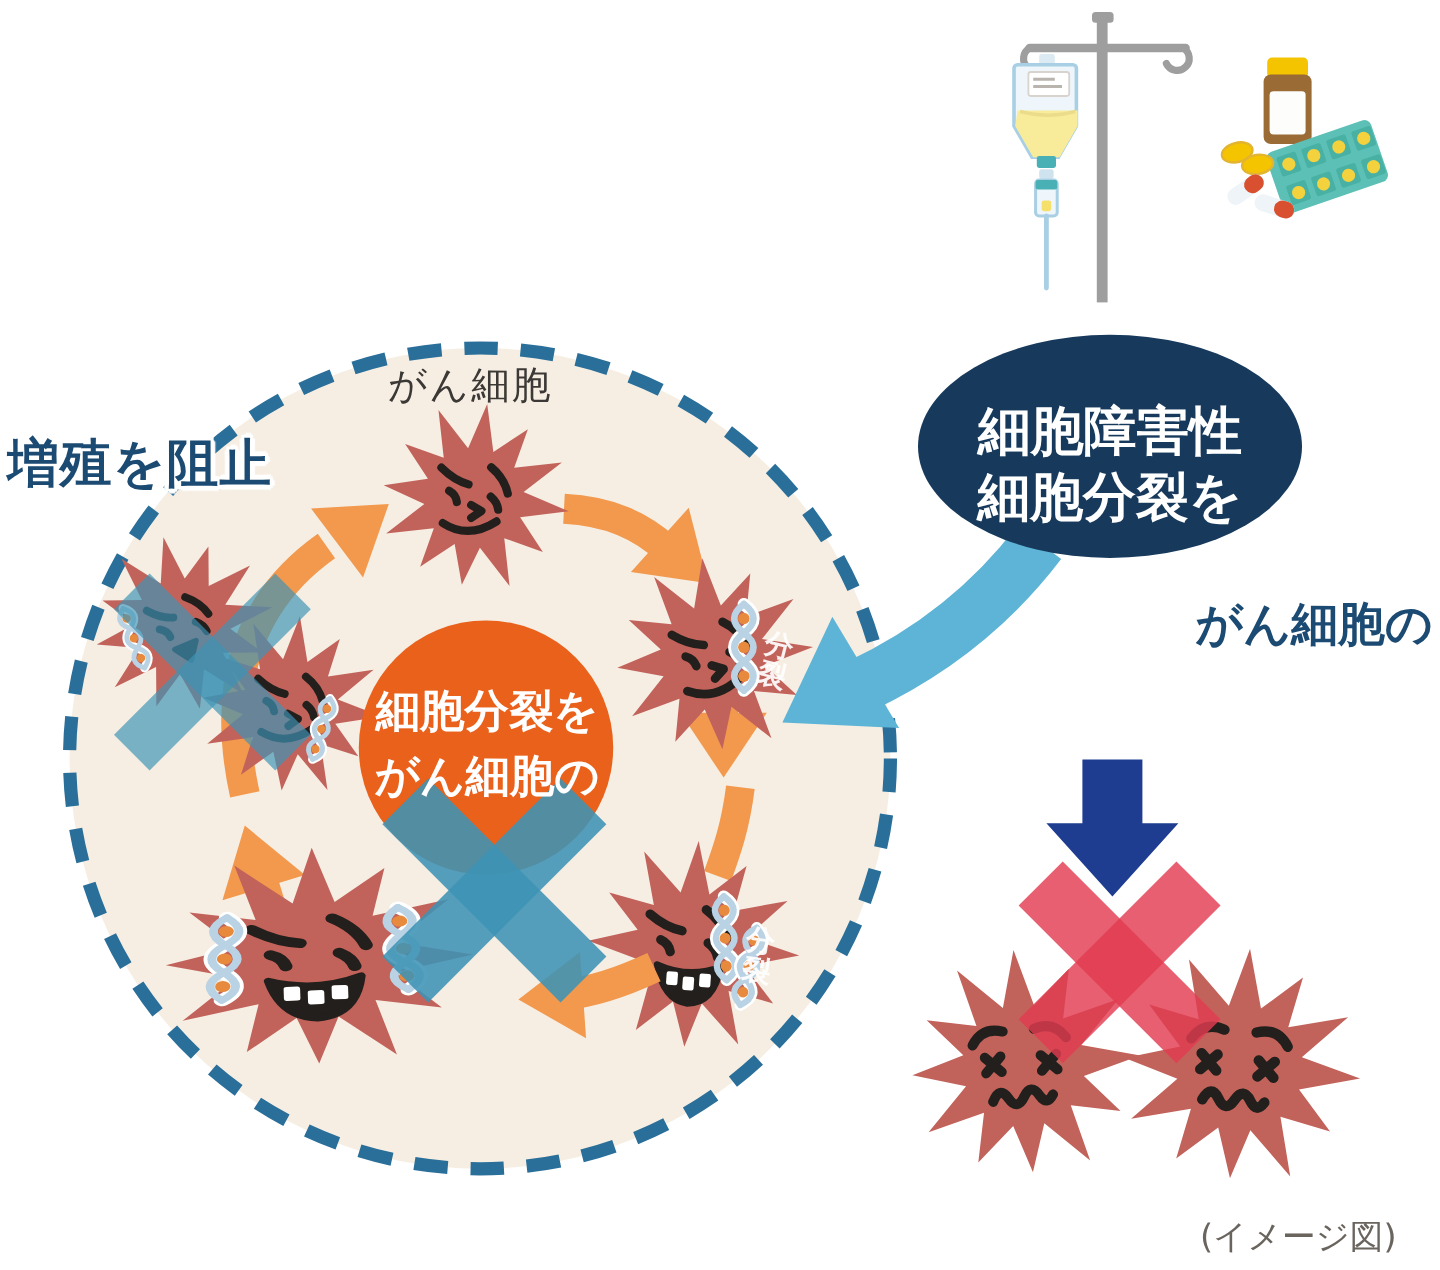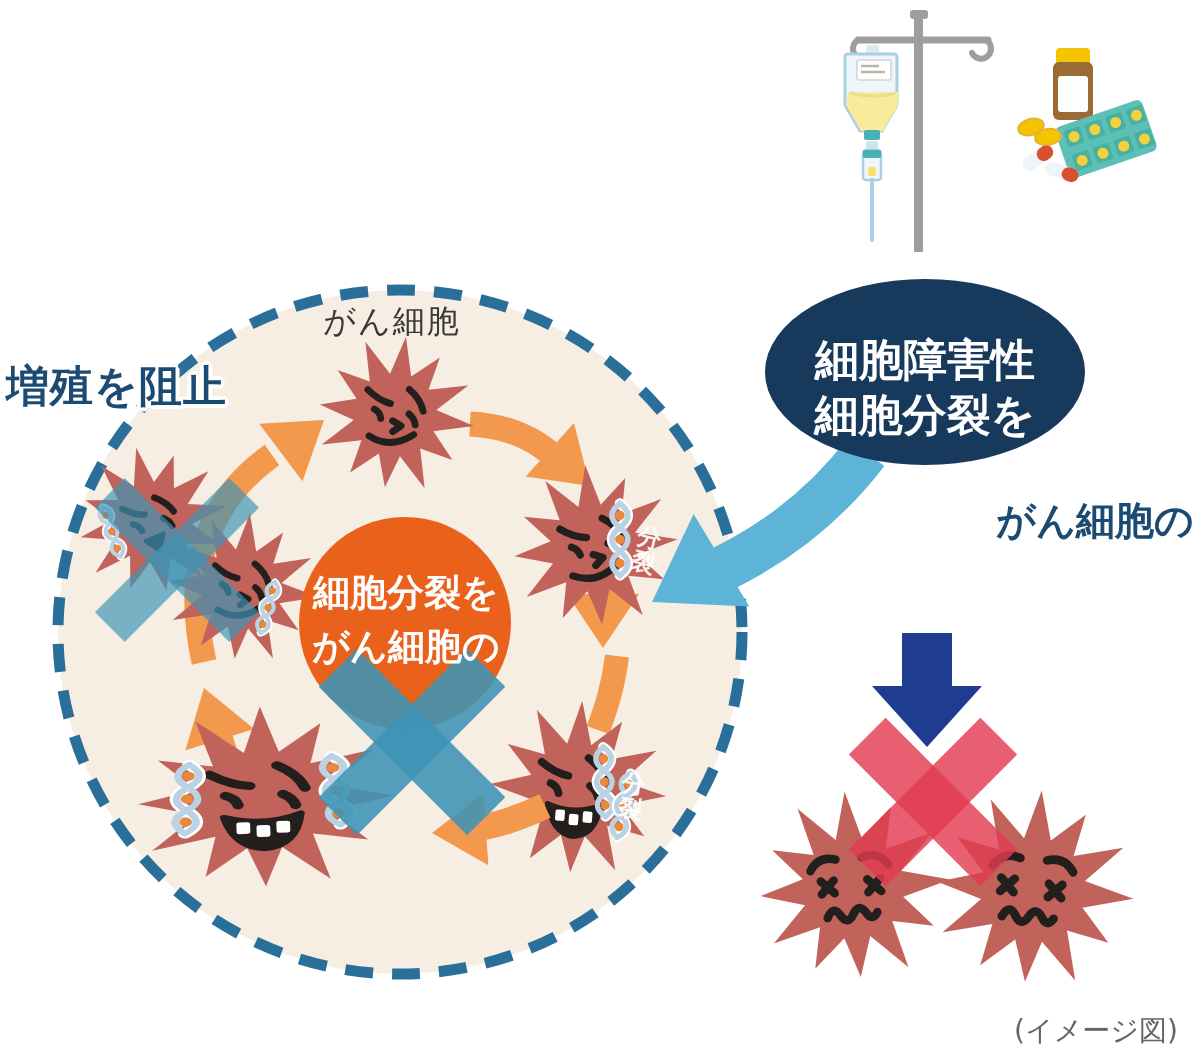--- a/index.html
+++ b/index.html
@@ -16,21 +16,21 @@
   .t-center{left:295px;top:566px;width:222px;text-align:center;font-size:37px;font-weight:bold;
     color:#fff;line-height:1.45;white-space:nowrap;}
   .t-drug{left:765px;top:316px;width:320px;text-align:center;font-size:44px;font-weight:bold;
     color:#fff;line-height:1.25;margin-top:16px;}
   .t-action{left:764px;top:496px;width:430px;text-align:right;font-size:39px;font-weight:bold;
     color:var(--text_navy);line-height:1.28;}
   .t-ghost{font-size:24px;font-weight:bold;color:#fff;width:26px;line-height:1.05;
     white-space:normal;word-break:break-all;opacity:.92;}
   .g1{left:634px;top:526px;transform:rotate(14deg);}
   .g2{left:620px;top:772px;transform:rotate(8deg);}
-  .t-note{left:1000px;top:1012px;width:192px;text-align:center;font-size:28px;color:var(--note_gray);}
+  .t-note{left:1000px;top:1012px;width:192px;text-align:left;font-size:28px;color:var(--note_gray);}
   
   .f-cream{fill:var(--cream);} .s-dash{stroke:var(--dash_blue);}
   .f-cell{fill:var(--cell_red);} .f-orange{fill:var(--orange);}
   .s-orange{stroke:var(--orange);} .f-navy{fill:var(--navy);}
   .f-lblue{fill:var(--light_blue);} .s-lblue{stroke:var(--light_blue);}
   .f-xteal{fill:var(--x_teal);} .f-redx{fill:var(--red_x);}
   .f-odeep{fill:var(--orange_deep);} .f-anavy{fill:var(--arrow_navy);}
 </style>
 </head>
 <body>

